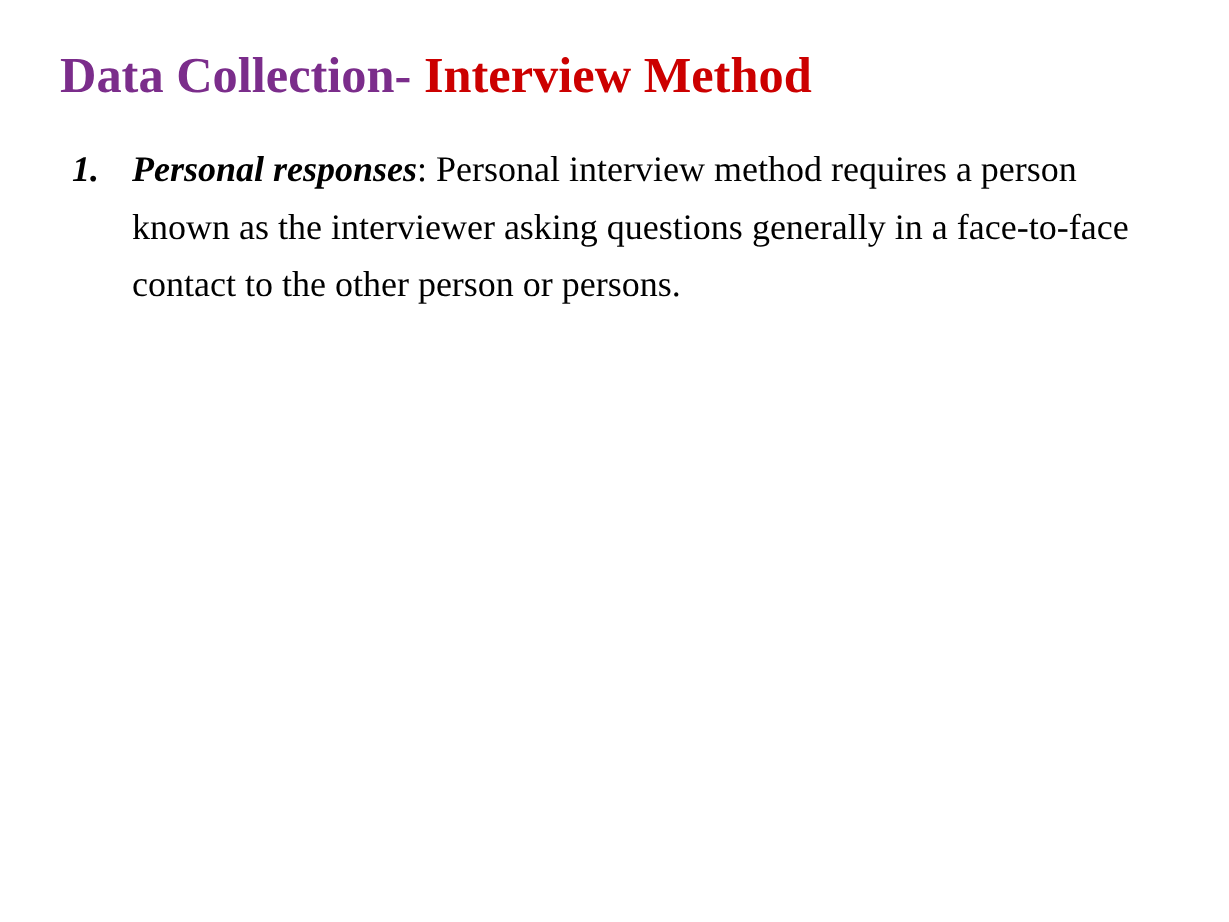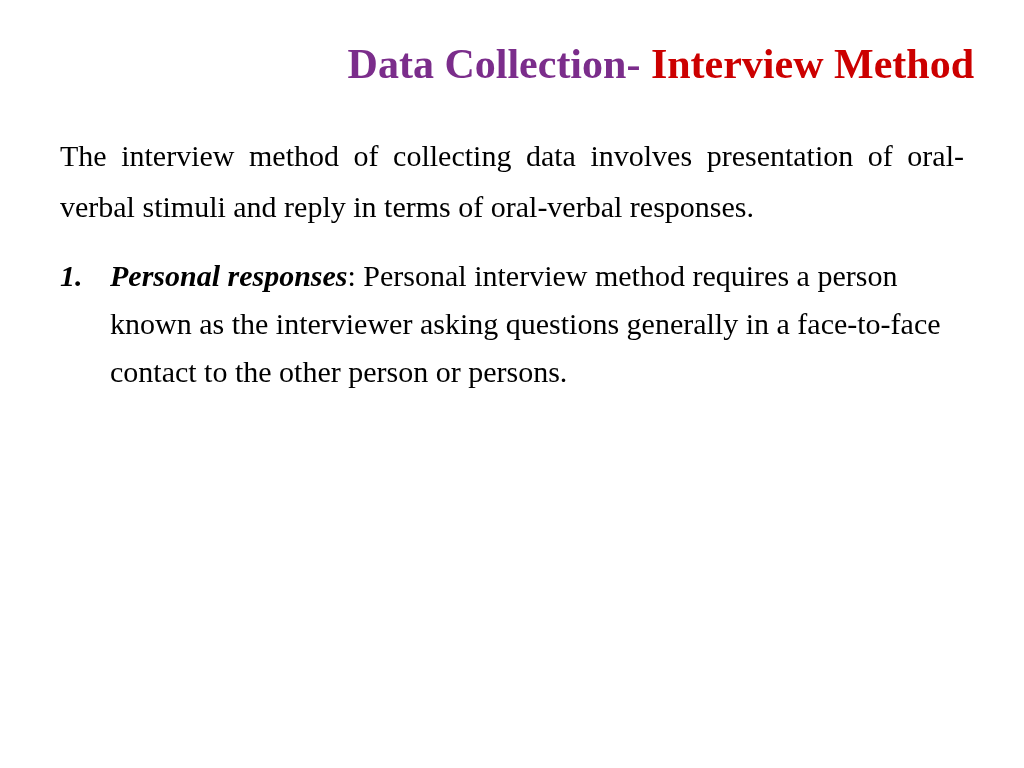--- a/index.html
+++ b/index.html
@@ -21,22 +21,22 @@
       height: 768px;
       background: #ffffff;
       padding: 40px 50px 40px 50px;
       display: flex;
       flex-direction: column;
       align-items: flex-start;
     }
 
     .title-area {
       width: 100%;
-      text-align: right;
-      margin-bottom: 42px;
+      text-align: left;
+      margin-bottom: 30px;
     }
 
     .title-purple {
       color: #7B2D8B;
       font-size: 42px;
       font-weight: bold;
     }
 
     .title-red {
       color: #CC0000;
@@ -91,21 +91,20 @@
   </style>
 </head>
 <body>
 
 <div class="slide">
 
   <div class="title-area">
     <span class="title-purple">Data Collection- </span><span class="title-red">Interview Method</span>
   </div>
 
-  <p class="intro-paragraph">The interview method of collecting data involves presentation of oral-verbal stimuli and reply in terms of oral-verbal responses.</p>
 
   <div class="list-section">
     <div class="list-item">
       <span class="list-number">1.</span>
       <span class="list-content">
         <span class="list-term">Personal responses</span><span class="list-desc">: Personal interview method requires a person known as the interviewer asking questions generally in a face-to-face contact to the other person or persons.</span>
       </span>
     </div>
   </div>
 

